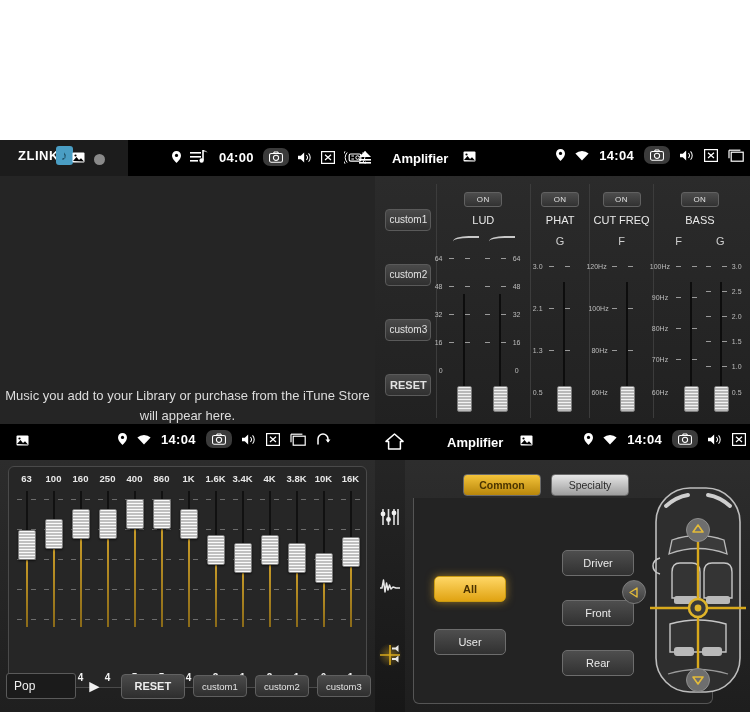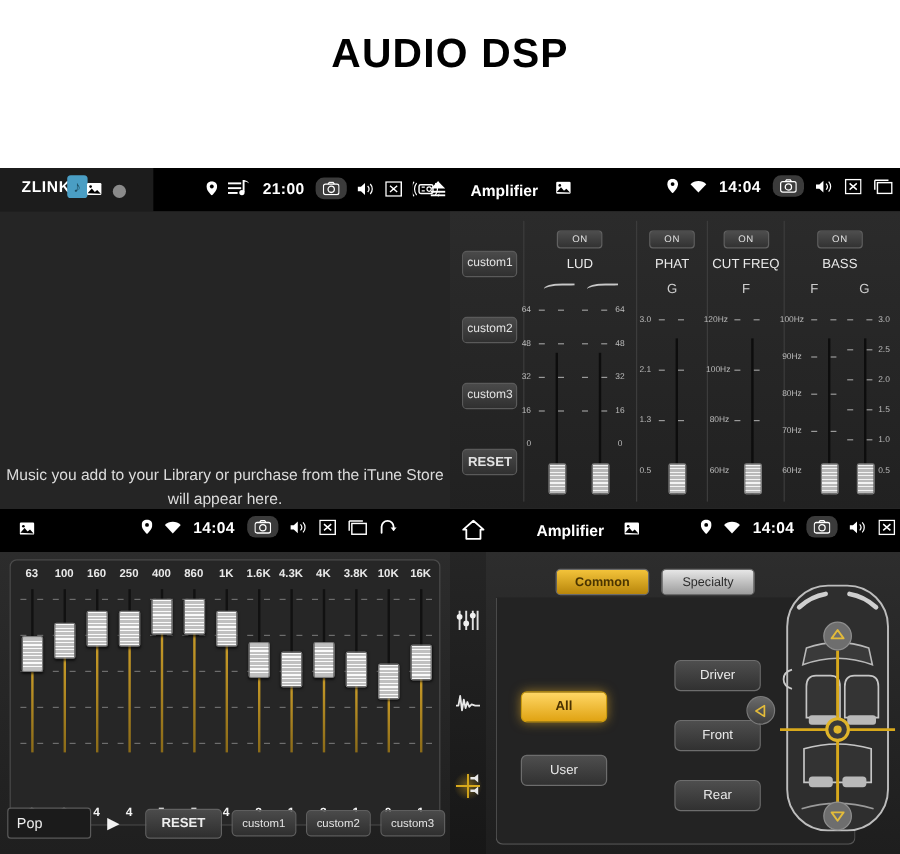--- a/index.html
+++ b/index.html
@@ -214,21 +214,20 @@
     background:linear-gradient(180deg,#6a6a6a,#3d3d3d); border:1px solid #7a7a7a;
     display:flex; align-items:center; justify-content:center;
   }
 </style>
 </head>
 <body>
 
 <div class="page">
 
   <div class="header">
-    <h1>AUDIO  DSP</h1>
   </div>
 
   <div class="screens">
 
     <div class="screen" id="screen-tl">
       <div class="zl-topbar">
         <div class="zl-tabbg-left"></div>
         <div class="zl-tabbg-mid"></div>
 
         <div class="zl-brand">
@@ -255,21 +254,21 @@
           <span class="icon">
             <svg width="20" height="16" viewBox="0 0 20 16">
               <rect x="0" y="3" width="11" height="1.6" fill="#fff"></rect>
               <rect x="0" y="7" width="11" height="1.6" fill="#fff"></rect>
               <rect x="0" y="11" width="8" height="1.6" fill="#fff"></rect>
               <path d="M13 1 L13 11" stroke="#fff" stroke-width="1.6"></path>
               <circle cx="11.6" cy="11.5" r="2.2" fill="#fff"></circle>
               <path d="M13 1 C15.5 1.6 17 2.4 17.6 4 C16.4 2.6 14.8 2.4 13 2.6 Z" fill="#fff"></path>
             </svg>
           </span>
-          <span class="sb-time">21:00</span>
+          <span class="sb-time">04:00</span>
           <span class="camera-btn">
             <svg width="14" height="12" viewBox="0 0 16 13">
                 <path d="M1 3 h3 l1.2-1.6h4.6L15 3h0" fill="none"></path>
                 <rect x="0.6" y="2.4" width="14.8" height="10" rx="2" fill="none" stroke="#fff" stroke-width="1.2"></rect>
                 <path d="M5 2.4 L6.2 0.7 h3.6 L11 2.4" fill="none" stroke="#fff" stroke-width="1.2"></path>
                 <circle cx="8" cy="7.4" r="3" fill="none" stroke="#fff" stroke-width="1.2"></circle>
               </svg>
           </span>
           <span class="icon">
             <svg width="14" height="13" viewBox="0 0 15 13">
@@ -727,21 +726,21 @@
             <div class="eq-tick" style="left:18px; top:122px;"></div>
             <div class="eq-tick" style="left:4px; top:152px;"></div>
             <div class="eq-tick" style="left:18px; top:152px;"></div>
             <div class="eq-track-dark" style="height:50px;"></div>
             <div class="eq-track-gold" style="top:97px; height:63px;"></div>
             <div class="eq-thumb" style="top:68px;"></div>
             <div class="eq-value">2</div>
           </div>
 
           <div class="eq-band" style="left:220px;">
-            <div class="eq-label">4.3K</div>
+            <div class="eq-label">3.4K</div>
             <div class="eq-tick" style="left:4px; top:32px;"></div>
             <div class="eq-tick" style="left:18px; top:32px;"></div>
             <div class="eq-tick" style="left:4px; top:62px;"></div>
             <div class="eq-tick" style="left:18px; top:62px;"></div>
             <div class="eq-tick" style="left:4px; top:92px;"></div>
             <div class="eq-tick" style="left:18px; top:92px;"></div>
             <div class="eq-tick" style="left:4px; top:122px;"></div>
             <div class="eq-tick" style="left:18px; top:122px;"></div>
             <div class="eq-tick" style="left:4px; top:152px;"></div>
             <div class="eq-tick" style="left:18px; top:152px;"></div>

